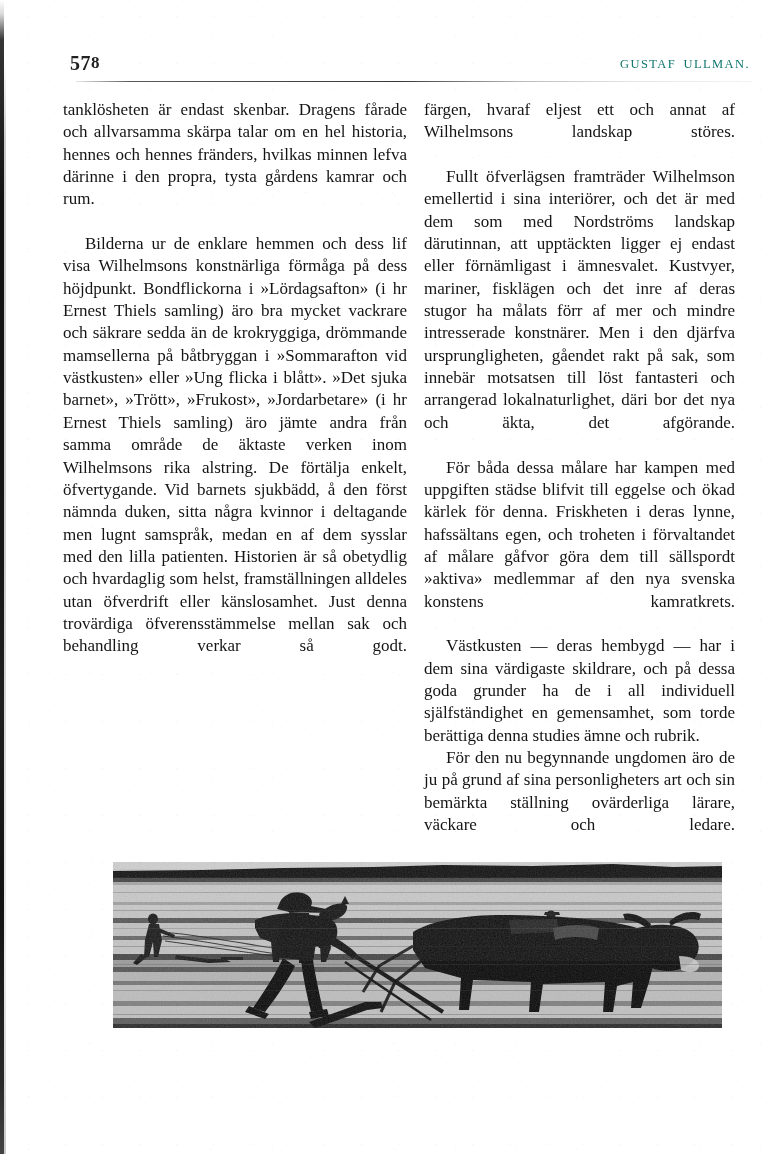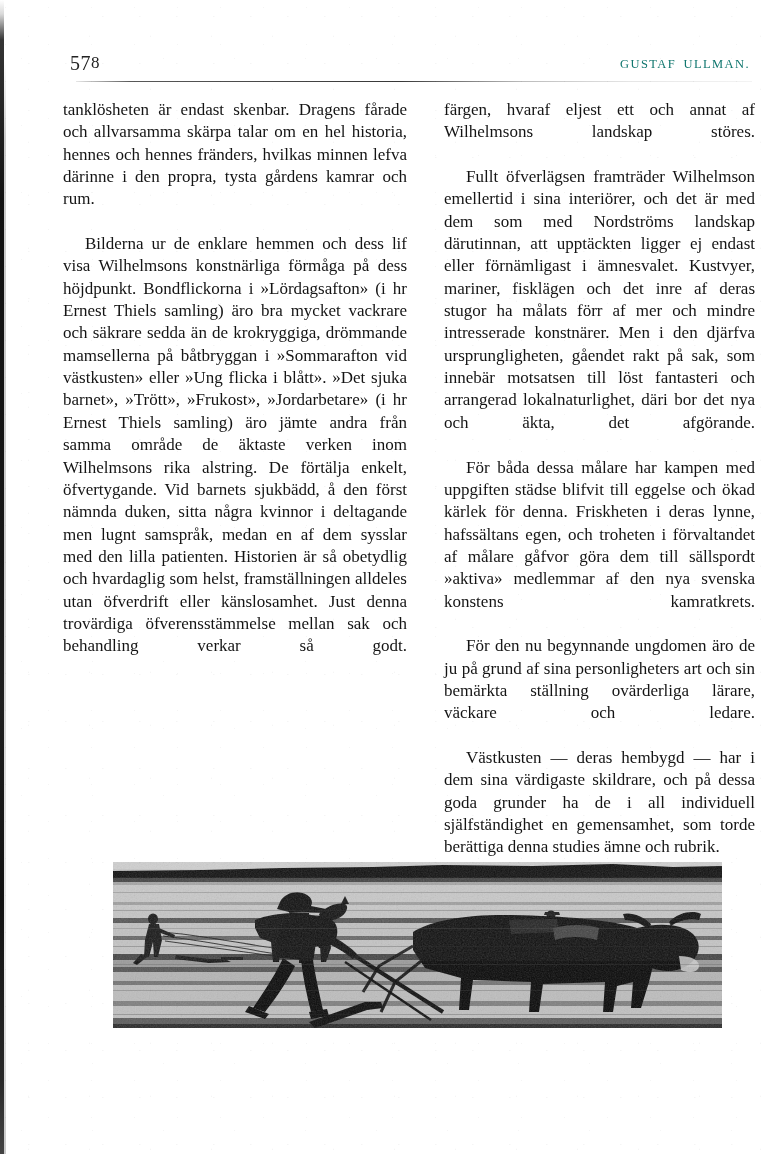--- a/index.html
+++ b/index.html
@@ -45,20 +45,21 @@
     left: 60px; top: 52px;
     width: 690px; height: 34px;
   }
   .folio {
     position: absolute;
     left: 10px; top: 0px;
     font-size: 20px;
     letter-spacing: .5px;
     color: #222;
     font-family: "Liberation Serif", serif;
+    font-weight: bold;
   }
   .folio .f-up { font-size: 17px; vertical-align: 2px; }
   .runhead-title {
     position: absolute;
     left: 0; top: 5px;
     width: 690px;
     text-align: right;
     font-size: 12.5px;
     letter-spacing: 1.4px;
     word-spacing: 3px;
@@ -82,21 +83,21 @@
     position: absolute;
     top: 99px;
     font-size: 17px;
     line-height: 22.35px;
     text-align: justify;
     text-justify: inter-word;
     color: #141414;
     hyphens: manual;
   }
   .col-left  { left: 63px;  width: 344px; }
-  .col-right { left: 444px; width: 311px; }
+  .col-right { left: 424px; width: 311px; }
   .col p { margin: 0; }
   .col p.ind { text-indent: 22px; }
   .col p.noind { text-indent: 0; }
   
   .col p.just-all {
     text-align: justify;
   }
   .col p.just-all::after {
     content: "";
     display: inline-block;
@@ -155,22 +156,22 @@
 
   <div class="col col-left">
     <p class="noind just-all">tanklösheten är endast skenbar. Dragens fårade och allvarsamma skärpa talar om en hel historia, hennes och hennes fränders, hvilkas minnen lefva därinne i den propra, tysta gårdens kamrar och rum.</p>
     <p class="ind just-all">Bilderna ur de enklare hemmen och dess lif visa Wilhelmsons konstnärliga förmåga på dess höjdpunkt. Bondflickorna i »Lördagsafton» (i hr Ernest Thiels samling) äro bra mycket vackrare och säkrare sedda än de krokryggiga, drömmande mamsellerna på båtbryggan i »Sommarafton vid västkusten» eller »Ung flicka i blått». »Det sjuka barnet», »Trött», »Frukost», »Jordarbetare» (i hr Ernest Thiels samling) äro jämte andra från samma område de äktaste verken inom Wilhelmsons rika alstring. De förtälja enkelt, öfvertygande. Vid barnets sjukbädd, å den först nämnda duken, sitta några kvinnor i deltagande men lugnt samspråk, medan en af dem sysslar med den lilla patienten. Historien är så obetydlig och hvardaglig som helst, framställningen alldeles utan öfverdrift eller känslosamhet. Just denna trovärdiga öfverensstämmelse mellan sak och behandling verkar så godt.</p>
   </div>
 
   <div class="col col-right">
     <p class="noind just-all">färgen, hvaraf eljest ett och annat af Wilhelmsons landskap störes.</p>
     <p class="ind just-all">Fullt öfverlägsen framträder Wilhelmson emellertid i sina interiörer, och det är med dem som med Nordströms landskap därutinnan, att upptäckten ligger ej endast eller förnämligast i ämnesvalet. Kustvyer, mariner, fisklägen och det inre af deras stugor ha målats förr af mer och mindre intresserade konstnärer. Men i den djärfva ursprungligheten, gåendet rakt på sak, som innebär motsatsen till löst fantasteri och arrangerad lokalnaturlighet, däri bor det nya och äkta, det afgörande.</p>
     <p class="ind just-all">För båda dessa målare har kampen med uppgiften städse blifvit till eggelse och ökad kärlek för denna. Friskheten i deras lynne, hafssältans egen, och troheten i förvaltandet af målare gåfvor göra dem till sällspordt »aktiva» medlemmar af den nya svenska konstens kamratkrets.</p>
+    <p class="ind just-all last">Västkusten — deras hembygd — har i dem sina värdigaste skildrare, och på dessa goda grunder ha de i all individuell själfständighet en gemensamhet, som torde berättiga denna studies ämne och rubrik.</p>
     <p class="ind just-all">För den nu begynnande ungdomen äro de ju på grund af sina personligheters art och sin bemärkta ställning ovärderliga lärare, väckare och ledare.</p>
-    <p class="ind just-all last">Västkusten — deras hembygd — har i dem sina värdigaste skildrare, och på dessa goda grunder ha de i all individuell själfständighet en gemensamhet, som torde berättiga denna studies ämne och rubrik.</p>
   </div>
 
   <div class="plate-wrap">
     <svg class="plate-svg" viewBox="0 0 609 166" preserveAspectRatio="none">
       <defs>
         <filter id="grain">
           <feTurbulence type="fractalNoise" baseFrequency="0.85" numOctaves="3" seed="7"></feTurbulence>
           <feColorMatrix type="saturate" values="0"></feColorMatrix>
           <feComponentTransfer>
               <feFuncA type="linear" slope="0.38"></feFuncA>

